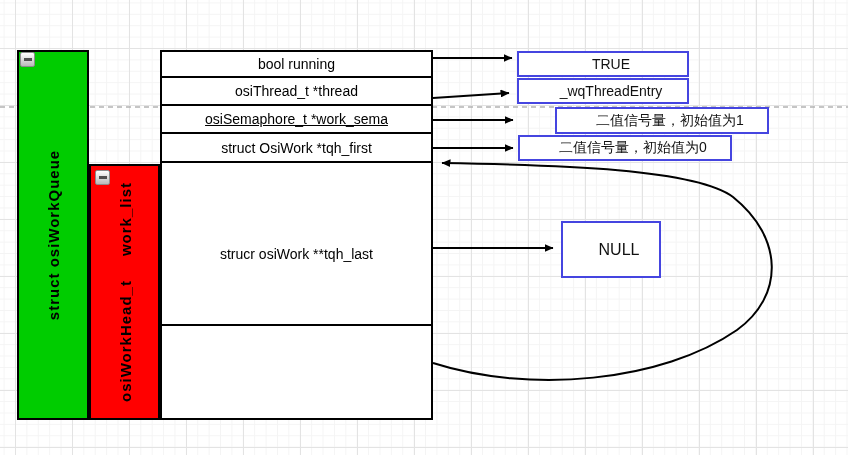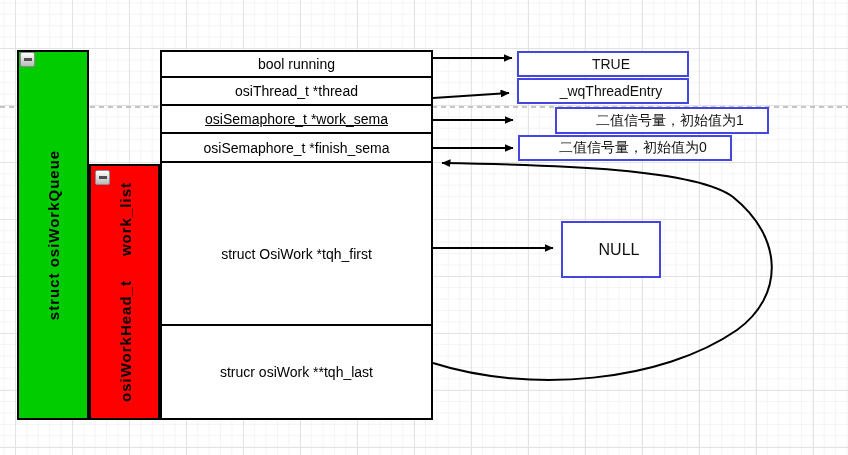--- a/index.html
+++ b/index.html
@@ -113,21 +113,20 @@
     </span>
   </div>
   <div class="collapse-btn" id="collapse-inner">
     <span class="minus-bar"></span>
   </div>
 
   <div class="shape field-table">
     <div class="field-row">bool running</div>
     <div class="field-row">osiThread_t *thread</div>
     <div class="field-row">osiSemaphore_t *work_sema</div>
-    <div class="field-row">osiSemaphore_t *finish_sema</div>
     <div class="field-row">struct OsiWork *tqh_first</div>
     <div class="field-row">strucr osiWork **tqh_last</div>
   </div>
 
   <div class="value-box" id="val-running">TRUE</div>
   <div class="value-box" id="val-thread">_wqThreadEntry</div>
   <div class="value-box" id="val-work-sema">二值信号量，初始值为1</div>
   <div class="value-box" id="val-finish-sema">二值信号量，初始值为0</div>
   <div class="value-box" id="val-null">NULL</div>
 

